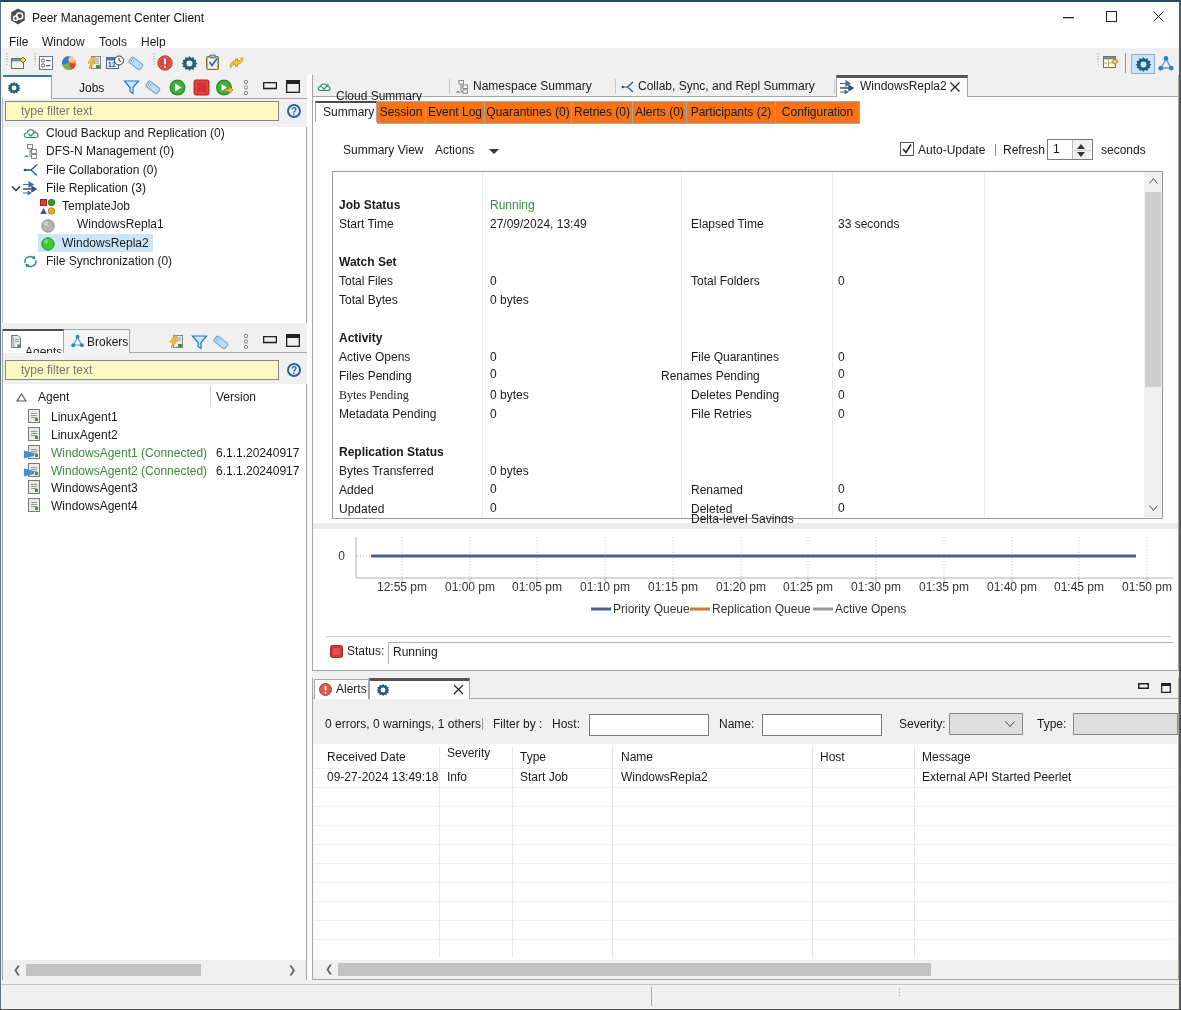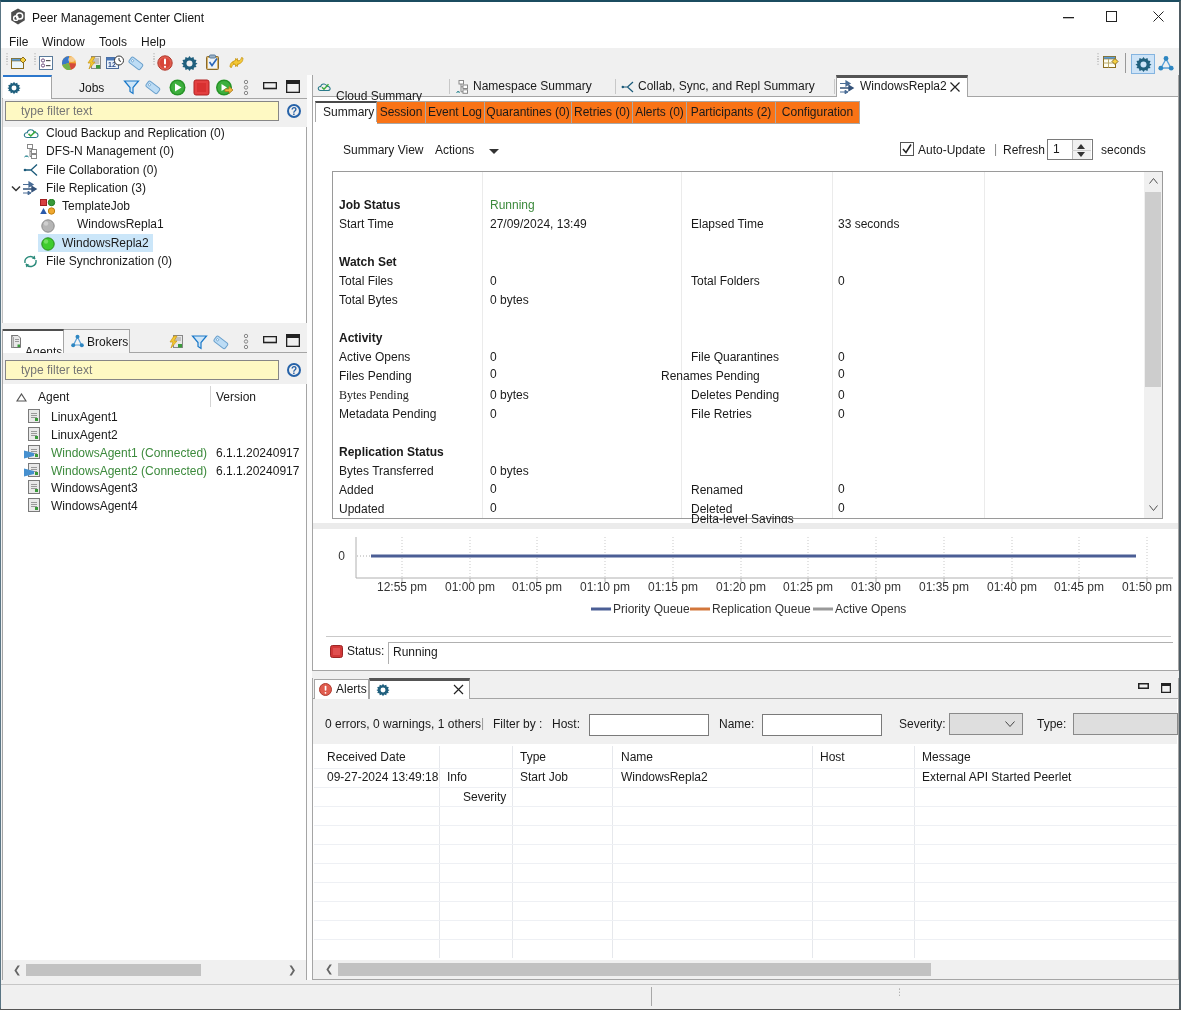--- a/index.html
+++ b/index.html
@@ -710,21 +710,21 @@
   <div id="bottom-table">
 
     <div class="abs" style="left:438px;top:744px;width:1px;height:212px;background:#e6e8ec;"></div>
     <div class="abs" style="left:511px;top:744px;width:1px;height:212px;background:#e6e8ec;"></div>
     <div class="abs" style="left:611px;top:744px;width:1px;height:212px;background:#e6e8ec;"></div>
     <div class="abs" style="left:811px;top:744px;width:1px;height:212px;background:#e6e8ec;"></div>
     <div class="abs" style="left:913px;top:744px;width:1px;height:212px;background:#e6e8ec;"></div>
 
     <div class="abs" style="left:313px;top:766px;width:863px;height:190px;background:repeating-linear-gradient(to bottom,#eef0f4 0,#eef0f4 1px,transparent 1px,transparent 19px);"></div>
     <div class="tx" style="left:326px;top:748px;">Received Date</div>
-    <div class="tx" style="left:446px;top:788px;margin-left:16px;">Severity</div>
+    <div class="tx" style="left:446px;top:744px;">Severity</div>
     <div class="tx" style="left:519px;top:748px;">Type</div>
     <div class="tx" style="left:620px;top:748px;">Name</div>
     <div class="tx" style="left:819px;top:748px;">Host</div>
     <div class="tx" style="left:921px;top:748px;">Message</div>
     <div class="tx" style="left:326px;top:768px;">09-27-2024 13:49:18</div>
     <div class="tx" style="left:446px;top:768px;">Info</div>
     <div class="tx" style="left:519px;top:768px;">Start Job</div>
     <div class="tx" style="left:620px;top:768px;">WindowsRepla2</div>
     <div class="tx" style="left:921px;top:768px;">External API Started Peerlet</div>
   </div>

